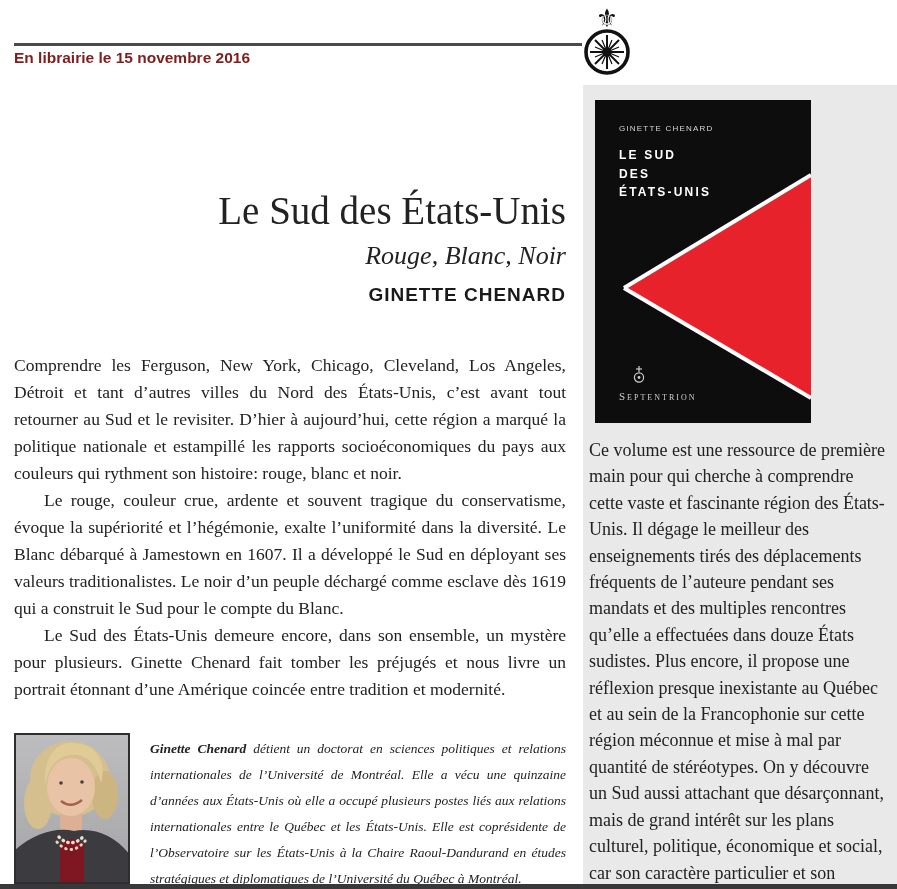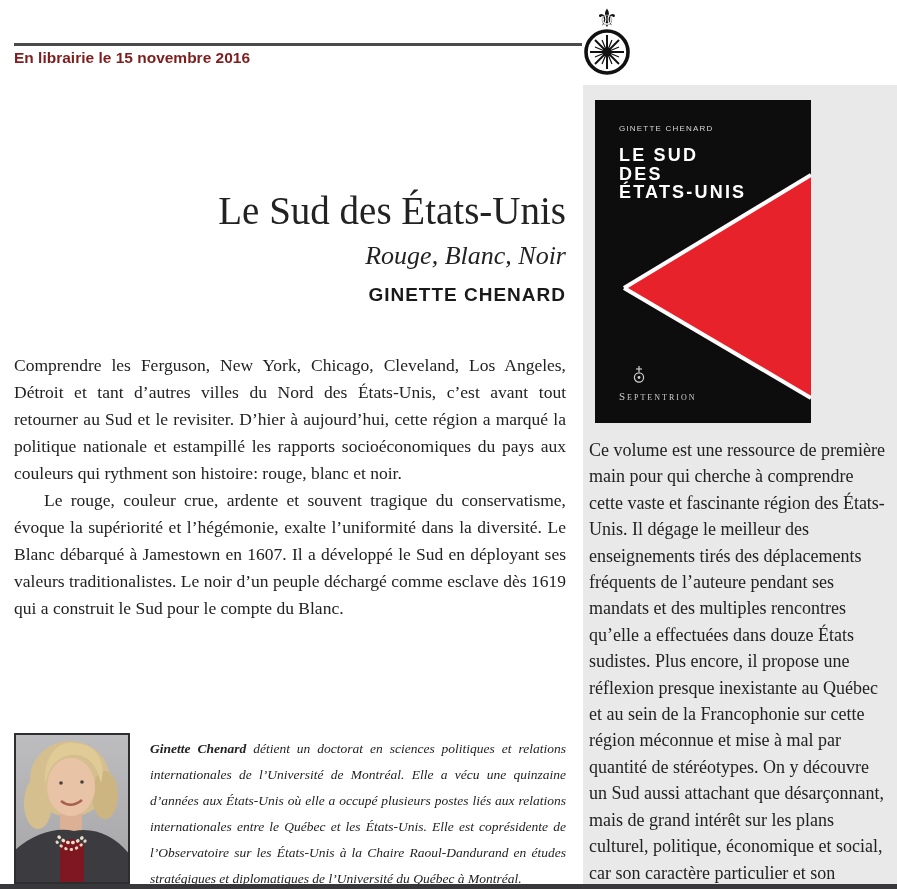--- a/index.html
+++ b/index.html
@@ -35,21 +35,21 @@
             font-size:13.5px;line-height:26px;text-align:justify;color:#222;}
   .bio-text .bio-name{font-weight:700;}
 
   
   .right-panel{position:absolute;left:583px;top:85px;width:314px;height:799px;background:#e9e9e9;}
   .book-cover{position:absolute;left:12px;top:15px;width:216px;height:323px;background:#0d0d0d;}
   .book-cover svg.cover-art{position:absolute;left:0;top:0;}
   .cover-author{position:absolute;left:24px;top:24px;font-family:"Liberation Sans","DejaVu Sans",sans-serif;
                 font-size:8px;letter-spacing:1.2px;color:#d8d8d8;white-space:nowrap;}
   .cover-title{position:absolute;left:24px;top:46px;font-family:"Liberation Sans","DejaVu Sans",sans-serif;
-               font-weight:700;font-size:18px;line-height:18.5px;letter-spacing:2.2px;color:#ffffff;}
+               font-weight:700;font-size:12px;line-height:18.5px;letter-spacing:2.2px;color:#ffffff;}
   .cover-publisher{position:absolute;left:24px;top:266px;color:#cfcfcf;text-align:left;}
   .cover-publisher .emblem{display:block;margin-left:14px;margin-bottom:2px;}
   .cover-publisher .pub-name{font-variant:small-caps;font-size:11px;letter-spacing:2px;}
   .panel-description{position:absolute;left:6px;top:352px;width:298px;font-size:18px;
                      line-height:26.4px;color:#222;text-align:left;}
 
   
   .bottom-bar{position:absolute;left:0;top:884px;width:897px;height:5px;background:#38383a;}
 </style>
 </head>
@@ -82,20 +82,21 @@
 
 
   <div class="main-col">
     <div class="book-title">Le Sud des États-Unis</div>
     <div class="book-subtitle">Rouge, Blanc, Noir</div>
     <div class="book-author">GINETTE CHENARD</div>
 
     <div class="body-text">
       <p>Comprendre les Ferguson, New York, Chicago, Cleveland, Los Angeles, Détroit et tant d’autres villes du Nord des États-Unis, c’est avant tout retourner au Sud et le revisiter. D’hier à aujourd’hui, cette région a marqué la politique nationale et estampillé les rapports socioéconomiques du pays aux couleurs qui rythment son histoire: rouge, blanc et noir.</p>
       <p class="indent">Le rouge, couleur crue, ardente et souvent tragique du conservatisme, évoque la supériorité et l’hégémonie, exalte l’uniformité dans la diversité. Le Blanc débarqué à Jamestown en 1607. Il a développé le Sud en déployant ses valeurs traditionalistes. Le noir d’un peuple déchargé comme esclave dès 1619 qui a construit le Sud pour le compte du Blanc.</p>
+      <p class="indent">Le Sud des États-Unis demeure encore, dans son ensemble, un mystère pour plusieurs. Ginette Chenard fait tomber les préjugés et nous livre un portrait étonnant d’une Amérique coincée entre tradition et modernité.</p>
     </div>
   </div>
 
   <div class="author-photo">
     <svg width="112" height="147" viewBox="0 0 112 147" xmlns="http://www.w3.org/2000/svg">
       <defs>
         <linearGradient id="bgGrad" x1="0" y1="0" x2="0" y2="1">
           <stop offset="0" stop-color="#bdbdc0"></stop>
             <stop offset="1" stop-color="#a5a5a8"></stop>
         </linearGradient>

